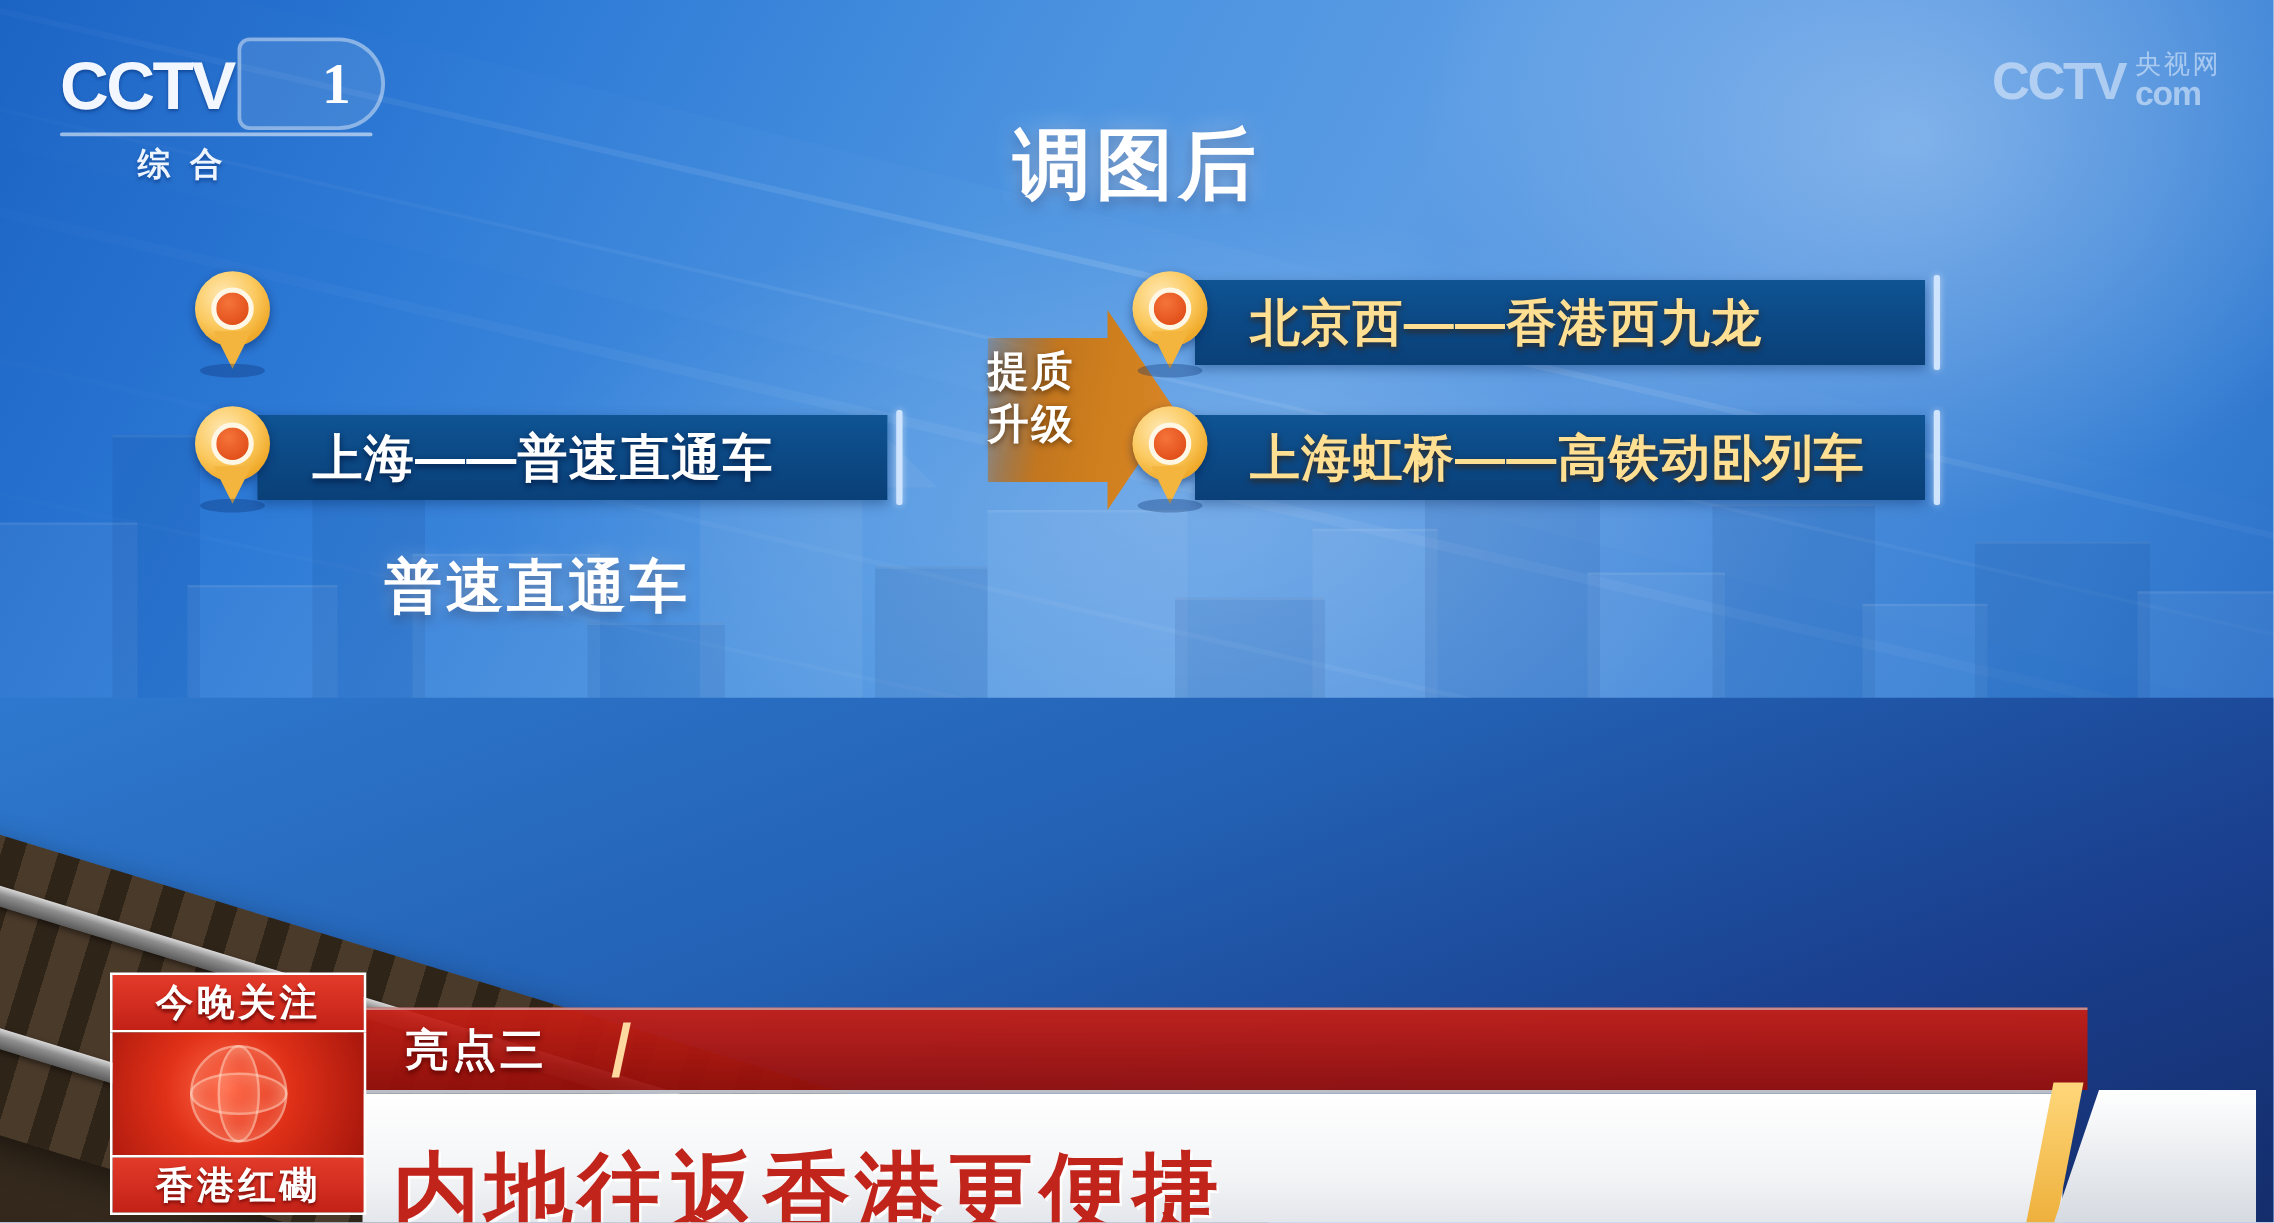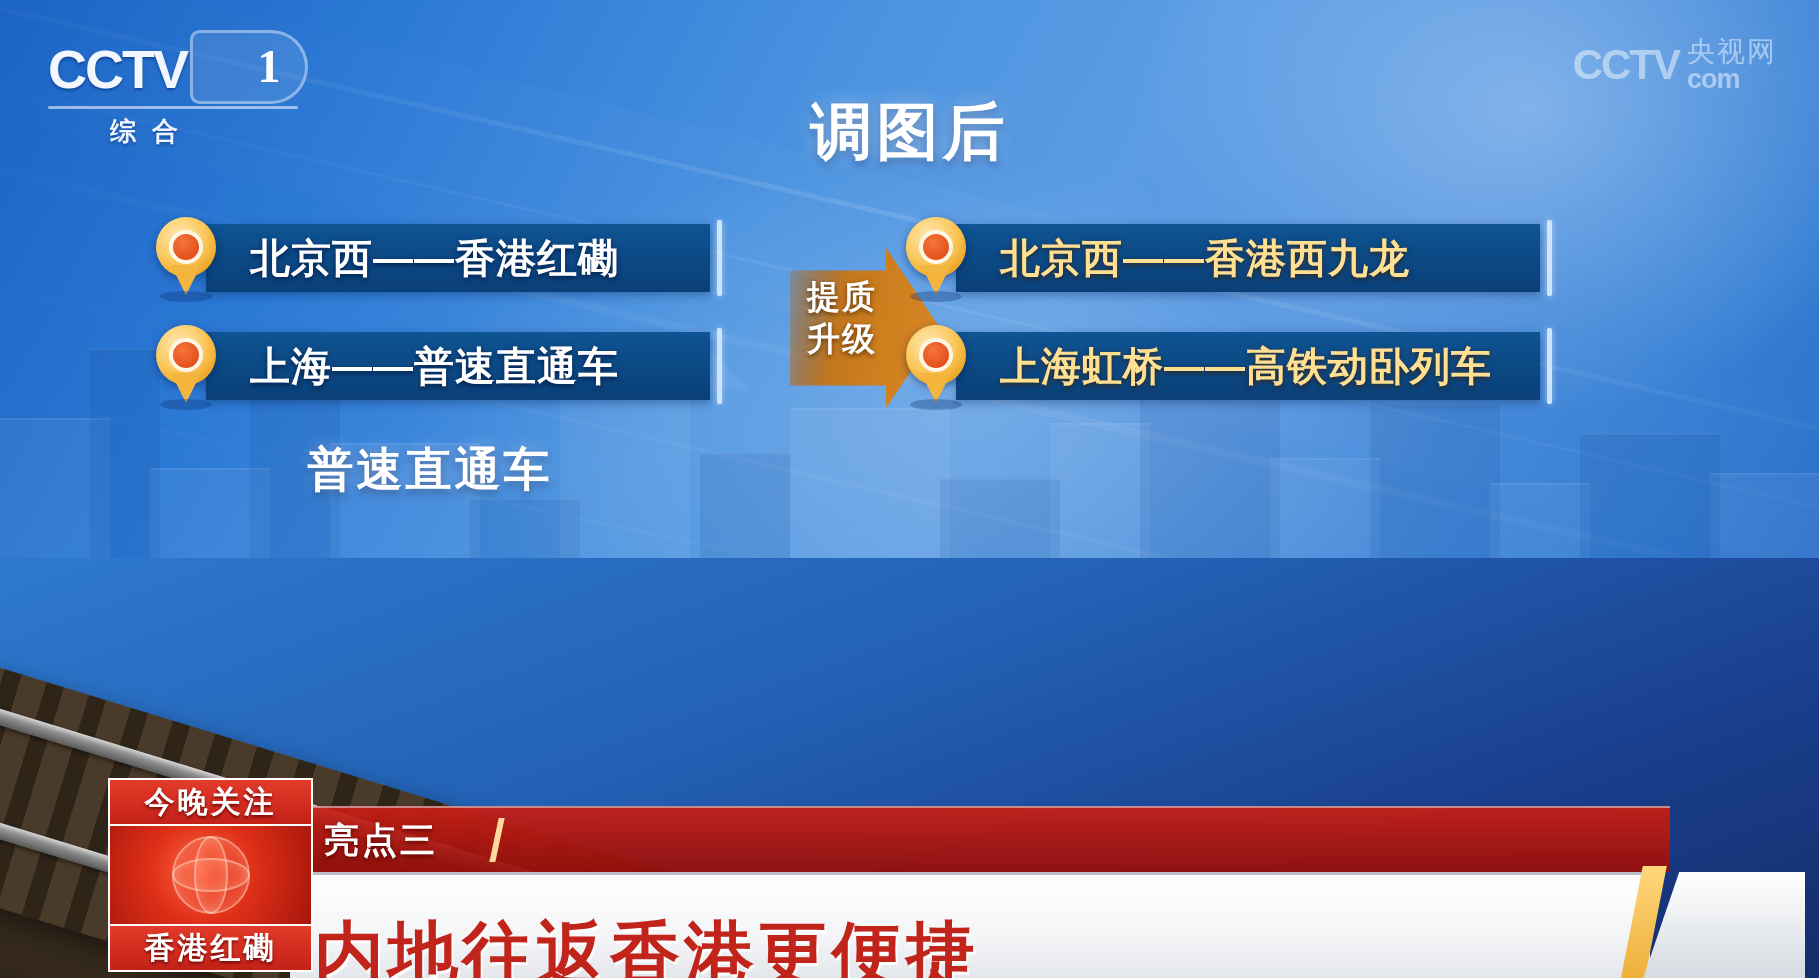--- a/index.html
+++ b/index.html
@@ -92,21 +92,21 @@
   }
 
   
   #watermark {
     position:absolute; right:42px; top:34px; height:62px;
     display:flex; align-items:center; gap:8px;
     opacity:.55; pointer-events:none;
   }
   .wm-cctv { font-size:42px; font-weight:bold; color:#eaf3ff; letter-spacing:-2px; }
   .wm-right { display:flex; flex-direction:column; line-height:1; }
-  .wm-cn { font-size:28px; color:#eaf3ff; letter-spacing:2px; }
+  .wm-cn { font-size:21px; color:#eaf3ff; letter-spacing:2px; }
   .wm-com { font-size:27px; color:#eaf3ff; font-weight:bold; letter-spacing:-1px; }
 
   
   #main-title {
     position:absolute; left:0; right:0; top:90px;
     text-align:center;
     font-size:62px; font-weight:bold; color:#ffffff;
     letter-spacing:4px;
     text-shadow: 0 0 18px rgba(255,255,255,.45), 0 4px 10px rgba(0,40,110,.55);
   }
@@ -188,21 +188,21 @@
     position:absolute; left:790px; top:248px; width:150px; height:160px;
   }
   .arrow-shape {
     position:absolute; inset:0;
     background: linear-gradient(100deg, rgba(196,120,44,.25) 0%, #c2761f 34%, #cf7f1d 62%, #d9862a 100%);
     clip-path: polygon(0% 14%, 64% 14%, 64% 0%, 100% 50%, 64% 100%, 64% 86%, 0% 86%);
     filter: drop-shadow(0 3px 7px rgba(50,25,0,.35));
   }
   .arrow-label {
     position:absolute; left:0; top:28px; width:104px;
-    text-align:center; color:#ffffff; font-weight:bold;
+    text-align:left; color:#ffffff; font-weight:bold;
     font-size:33px; line-height:1.28; letter-spacing:2px;
     text-shadow: 0 2px 5px rgba(70,35,0,.75);
   }
 
   
   #track {
     position:absolute; left:0; bottom:0; width:100%; height:420px;
     overflow:hidden;
   }
   .track-sky {
@@ -229,21 +229,21 @@
   .ballast {
     position:absolute; left:-200px; top:250px; width:2500px; height:300px;
     transform-origin:left center; transform: rotate(17deg);
     background: linear-gradient(180deg,#3a2e20,#241b11);
   }
 
   
   #lower-third { position:absolute; left:0; bottom:0; width:100%; height:300px; }
 
   #badge-column {
-    position:absolute; left:88px; bottom:4px; width:205px; height:196px; z-index:6;margin-left:20px;
+    position:absolute; left:88px; bottom:4px; width:205px; height:196px; z-index:6;
   }
   .badge-red {
     width:100%; height:48px;
     background: linear-gradient(180deg,#e33b2a,#c32117);
     border:2px solid #ffffff;
     display:flex; align-items:center; justify-content:center;
     color:#ffffff; font-size:30px; font-weight:bold; letter-spacing:3px;
     text-shadow: 0 2px 3px rgba(90,0,0,.8);
   }
   .badge-globe {
@@ -363,23 +363,20 @@
   <div id="main-title">调图后</div>
 
   <div class="panel" id="panel-left">
     <div class="route-row">
       <div class="pin">
         <div class="pin-head"></div>
           <div class="pin-tail"></div>
         <div class="pin-dot"></div>
           <div class="pin-shadow"></div>
       </div>
-      <div class="route-bar">
-        <span class="route-text white">北京西——香港红磡</span>
-      </div>
     </div>
     <div class="route-row">
       <div class="pin">
         <div class="pin-head"></div>
           <div class="pin-tail"></div>
         <div class="pin-dot"></div>
           <div class="pin-shadow"></div>
       </div>
       <div class="route-bar">
         <span class="route-text white">上海——普速直通车</span>

